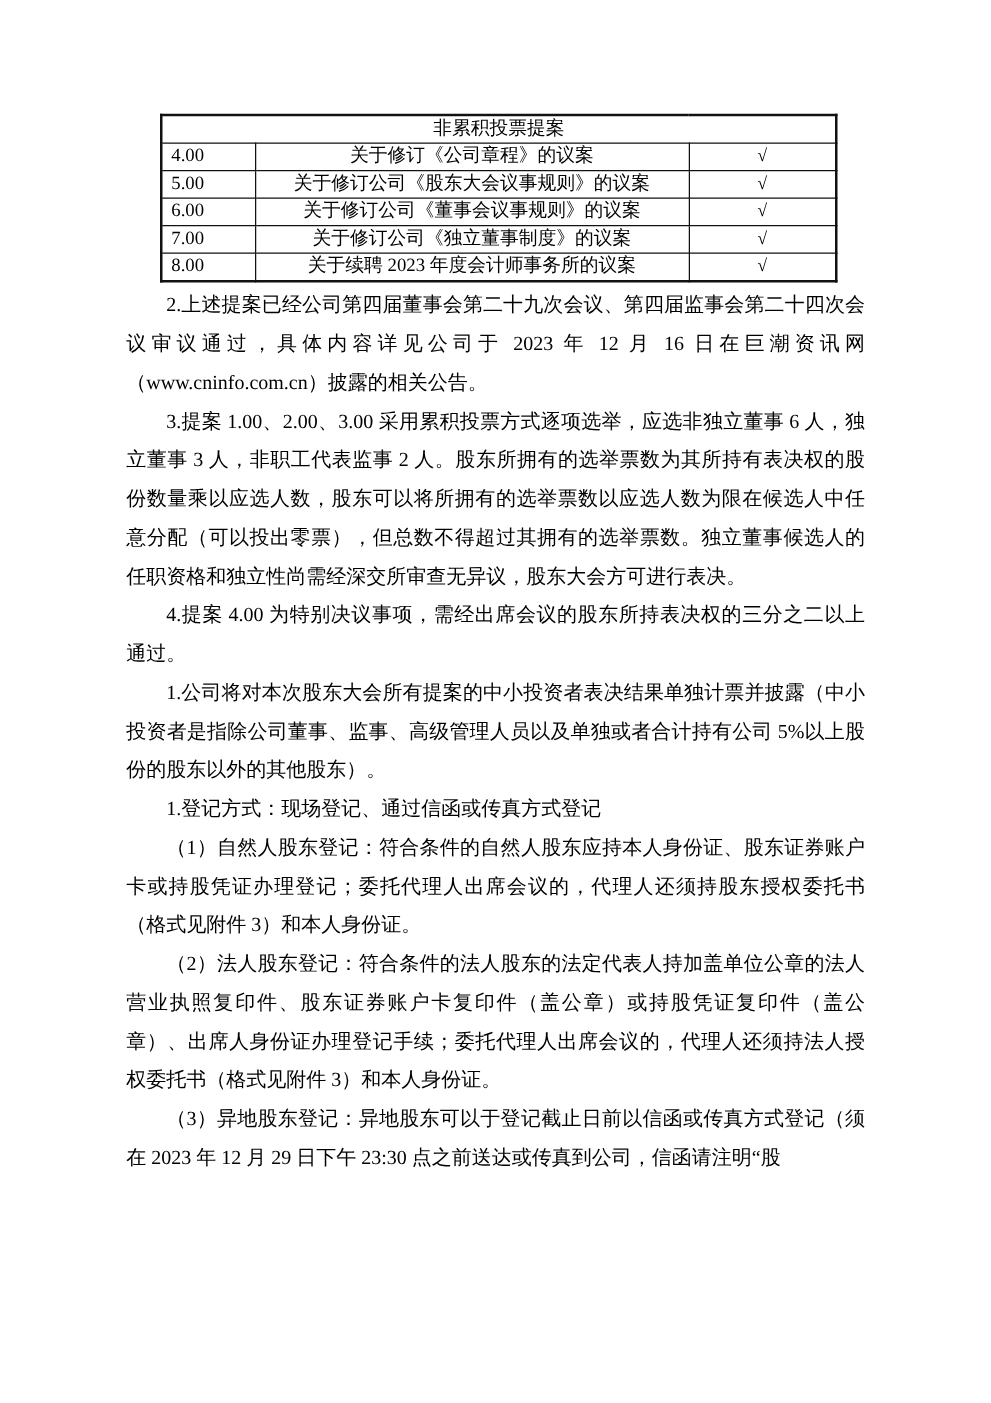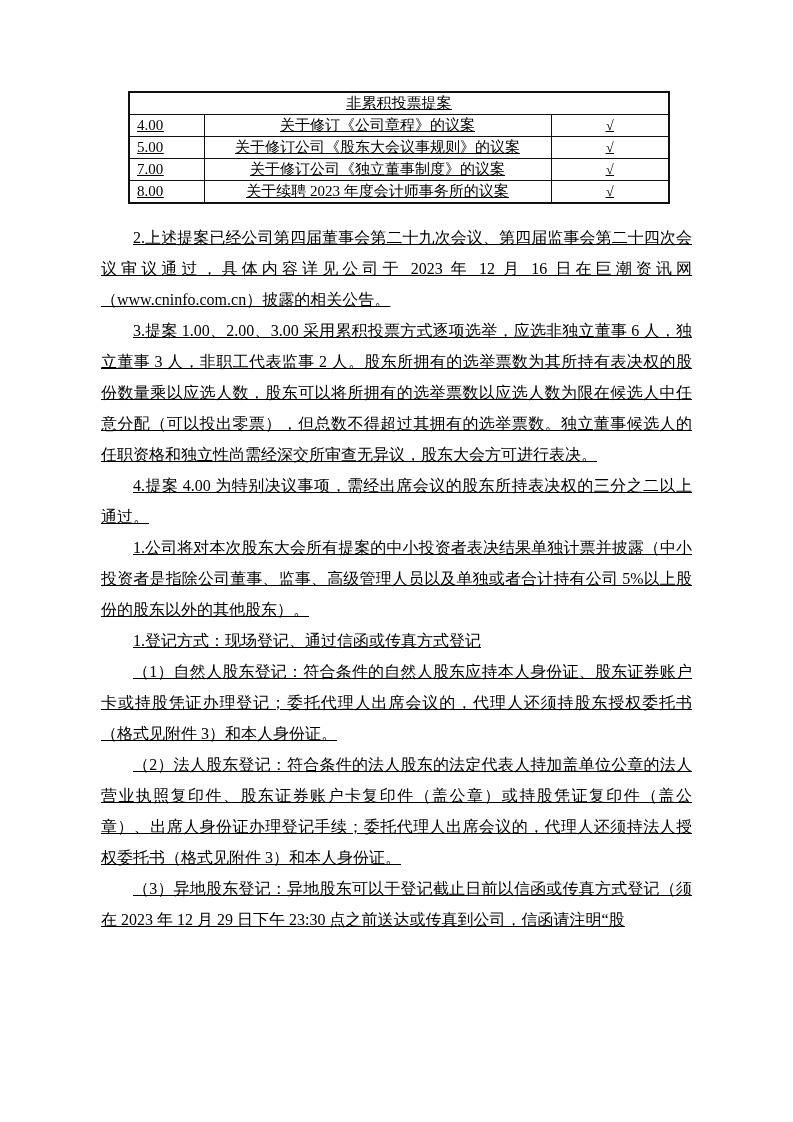--- a/index.html
+++ b/index.html
@@ -1,15 +1,15 @@
 <!DOCTYPE html>
 <html><head>
 <meta charset="utf-8">
 <style>
-  * { box-sizing: border-box; text-decoration: underline; }
+  * { box-sizing: border-box; }
   html, body { margin: 0; padding: 0; }
   body { background: #ffffff; }
 
   .page {
     position: relative;
     width: 793px;
     height: 1122px;
     background: #ffffff;
     color: #000000;
     font-family: "Liberation Serif", "DejaVu Serif", serif;
@@ -41,21 +41,21 @@
     white-space: nowrap;
   }
   .cell-header { text-align: center; }
   .col-code  { width: 75px; }
   .col-title { width: 347px; }
   .col-check { width: 118px; }
   .cell-code  { text-align: left; }
   .cell-title { text-align: center; }
   .cell-check { text-align: center; font-size: 14px; }
 
-  .body-text { margin-top: 18px; }
+  .body-text { margin-top: 3px; }
   .body-text p {
     margin: 0;
     font-size: 16px;
     line-height: 31px;
     text-align: justify;
     text-indent: 32px;
   }
   .section-heading { font-weight: bold; }
 </style>
 </head>
@@ -78,20 +78,25 @@
           <td class="cell-code">4.00</td>
           <td class="cell-title">关于修订《公司章程》的议案</td>
           <td class="cell-check">√</td>
         </tr>
         <tr>
           <td class="cell-code">5.00</td>
           <td class="cell-title">关于修订公司《股东大会议事规则》的议案</td>
           <td class="cell-check">√</td>
         </tr>
         <tr>
+          <td class="cell-code">6.00</td>
+          <td class="cell-title">关于修订公司《董事会议事规则》的议案</td>
+          <td class="cell-check">√</td>
+        </tr>
+        <tr>
           <td class="cell-code">7.00</td>
           <td class="cell-title">关于修订公司《独立董事制度》的议案</td>
           <td class="cell-check">√</td>
         </tr>
         <tr>
           <td class="cell-code">8.00</td>
           <td class="cell-title">关于续聘 2023 年度会计师事务所的议案</td>
           <td class="cell-check">√</td>
         </tr>
       </tbody>

